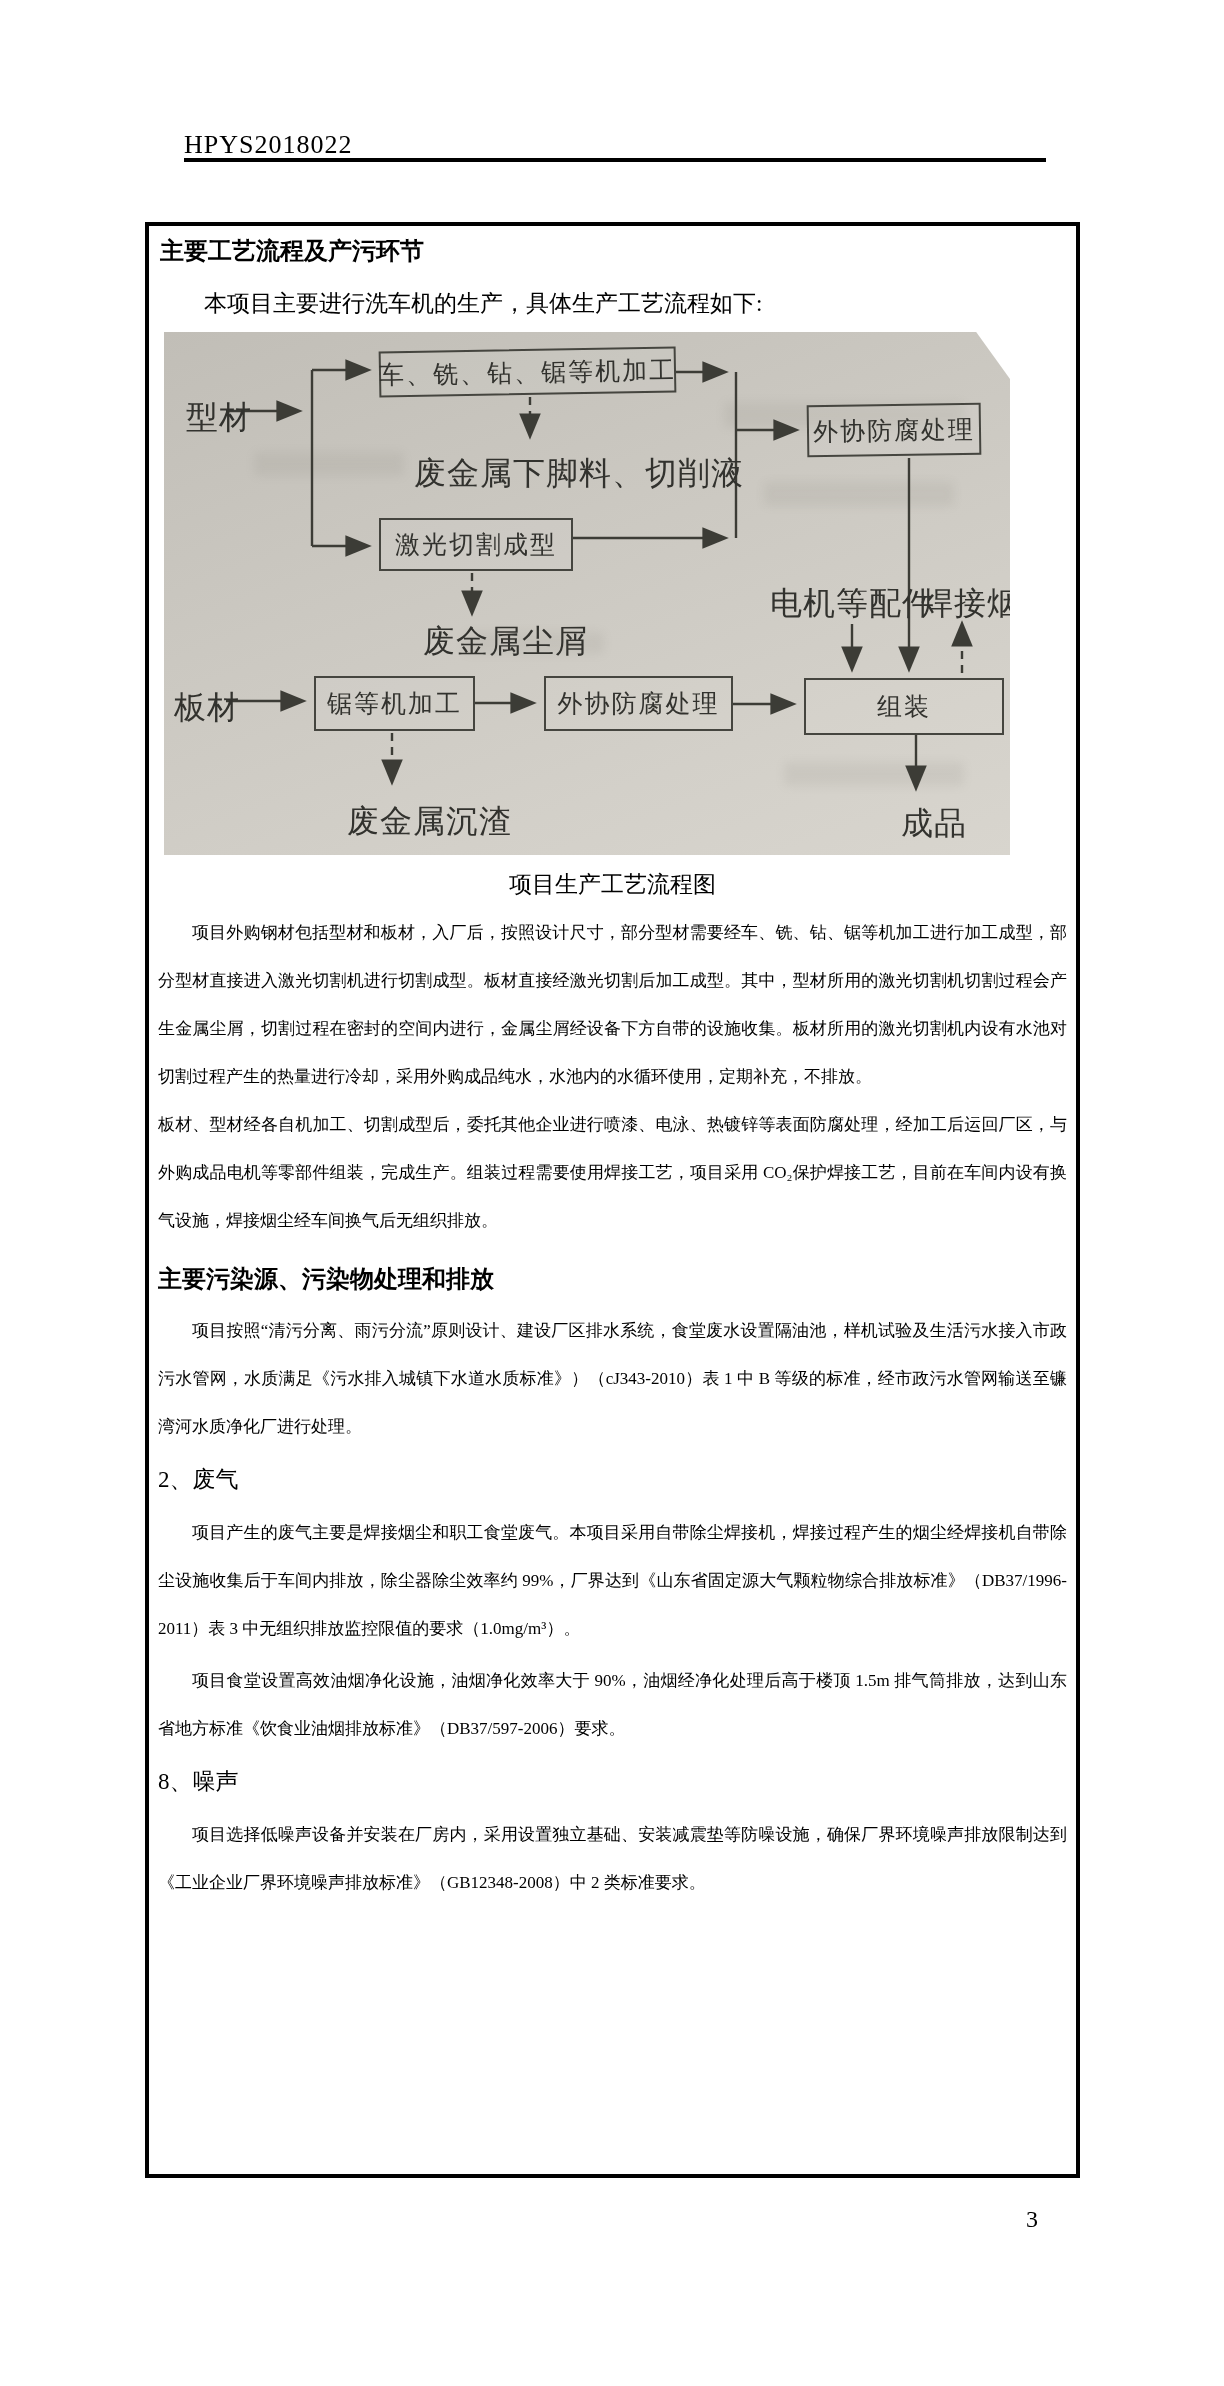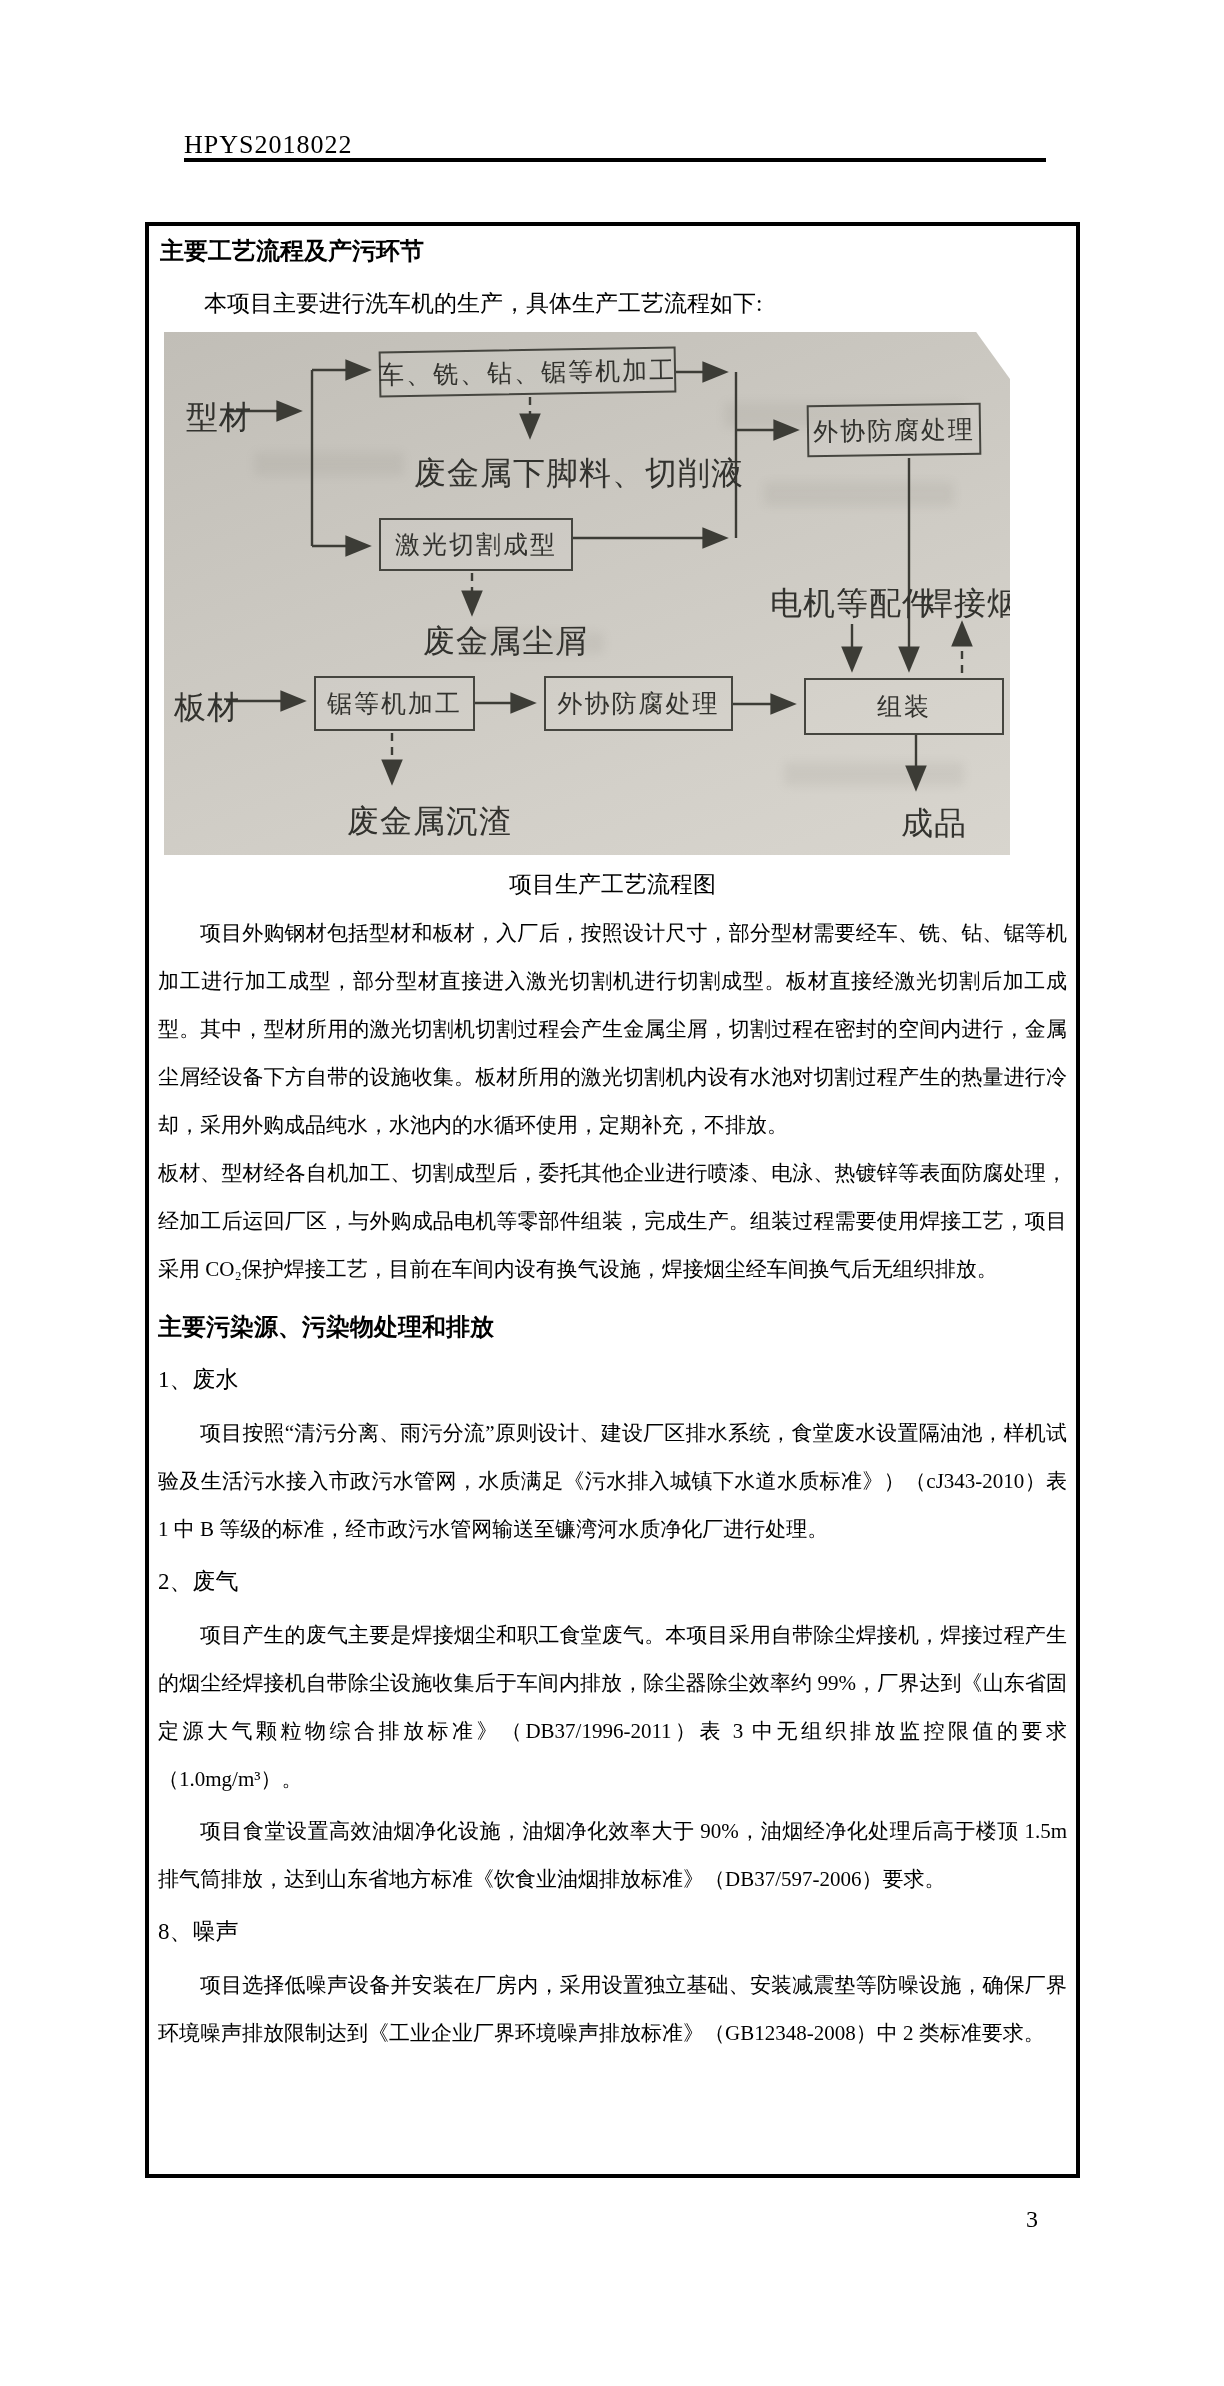--- a/index.html
+++ b/index.html
@@ -61,21 +61,21 @@
   }
   .fc-svg { position:absolute; left:0; top:0; width:846px; height:523px; }
   .fc-svg line { stroke:#3c3c36; stroke-width:2.4; }
   .fc-svg line.dashed { stroke-dasharray:8 6; }
 
   .caption {
     font-size:23px; line-height:48px; text-align:center; margin:6px 0 0 0;
   }
 
   .para {
-    font-size:21px; line-height:48px; text-align:justify;
+    font-size:17px; line-height:48px; text-align:justify;
     margin:0; color:#000;
   }
   .para.indent { text-indent:2em; }
   .pollution-heading {
     font-size:24px; font-weight:bold; line-height:48px; margin:10px 0 0 0;
   }
   .sub-label { font-size:23px; line-height:50px; margin:4px 0 0 0; }
   .blk { margin-top:4px; }
 
   .page-number {
@@ -145,21 +145,20 @@
     <div class="fc-label" style="left:737px; top:470px;">成品</div>
   </div>
 
   <div class="caption">项目生产工艺流程图</div>
 
   <p class="para indent">项目外购钢材包括型材和板材，入厂后，按照设计尺寸，部分型材需要经车、铣、钻、锯等机加工进行加工成型，部分型材直接进入激光切割机进行切割成型。板材直接经激光切割后加工成型。其中，型材所用的激光切割机切割过程会产生金属尘屑，切割过程在密封的空间内进行，金属尘屑经设备下方自带的设施收集。板材所用的激光切割机内设有水池对切割过程产生的热量进行冷却，采用外购成品纯水，水池内的水循环使用，定期补充，不排放。</p>
   <p class="para">板材、型材经各自机加工、切割成型后，委托其他企业进行喷漆、电泳、热镀锌等表面防腐处理，经加工后运回厂区，与外购成品电机等零部件组装，完成生产。组装过程需要使用焊接工艺，项目采用 CO₂保护焊接工艺，目前在车间内设有换气设施，焊接烟尘经车间换气后无组织排放。</p>
 
   <div class="pollution-heading">主要污染源、污染物处理和排放</div>
 
-  <div class="sub-label">1、废水</div>
   <p class="para indent blk">项目按照“清污分离、雨污分流”原则设计、建设厂区排水系统，食堂废水设置隔油池，样机试验及生活污水接入市政污水管网，水质满足《污水排入城镇下水道水质标准》）（cJ343-2010）表 1 中 B 等级的标准，经市政污水管网输送至镰湾河水质净化厂进行处理。</p>
 
   <div class="sub-label">2、废气</div>
   <p class="para indent blk">项目产生的废气主要是焊接烟尘和职工食堂废气。本项目采用自带除尘焊接机，焊接过程产生的烟尘经焊接机自带除尘设施收集后于车间内排放，除尘器除尘效率约 99%，厂界达到《山东省固定源大气颗粒物综合排放标准》（DB37/1996-2011）表 3 中无组织排放监控限值的要求（1.0mg/m³）。</p>
   <p class="para indent blk">项目食堂设置高效油烟净化设施，油烟净化效率大于 90%，油烟经净化处理后高于楼顶 1.5m 排气筒排放，达到山东省地方标准《饮食业油烟排放标准》（DB37/597-2006）要求。</p>
 
   <div class="sub-label">8、噪声</div>
   <p class="para indent blk">项目选择低噪声设备并安装在厂房内，采用设置独立基础、安装减震垫等防噪设施，确保厂界环境噪声排放限制达到《工业企业厂界环境噪声排放标准》（GB12348-2008）中 2 类标准要求。</p>
 
 </div>

